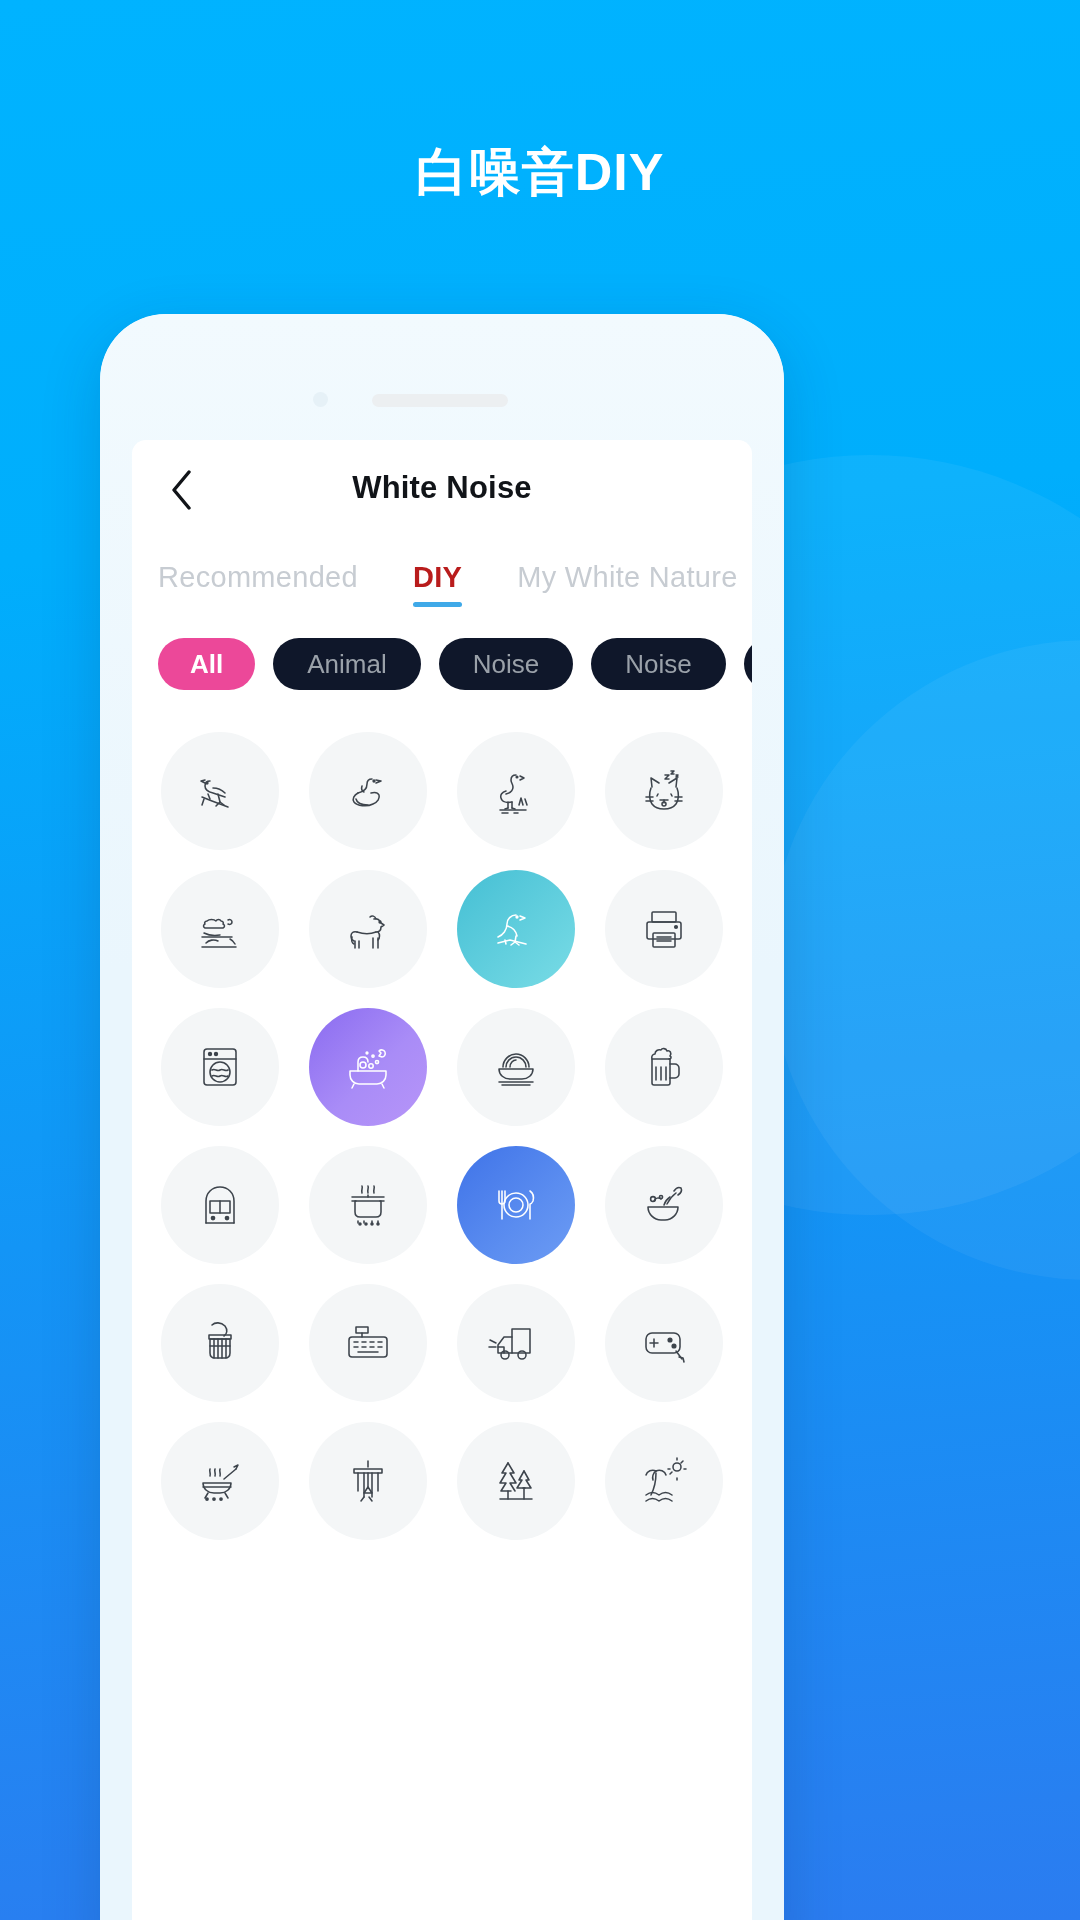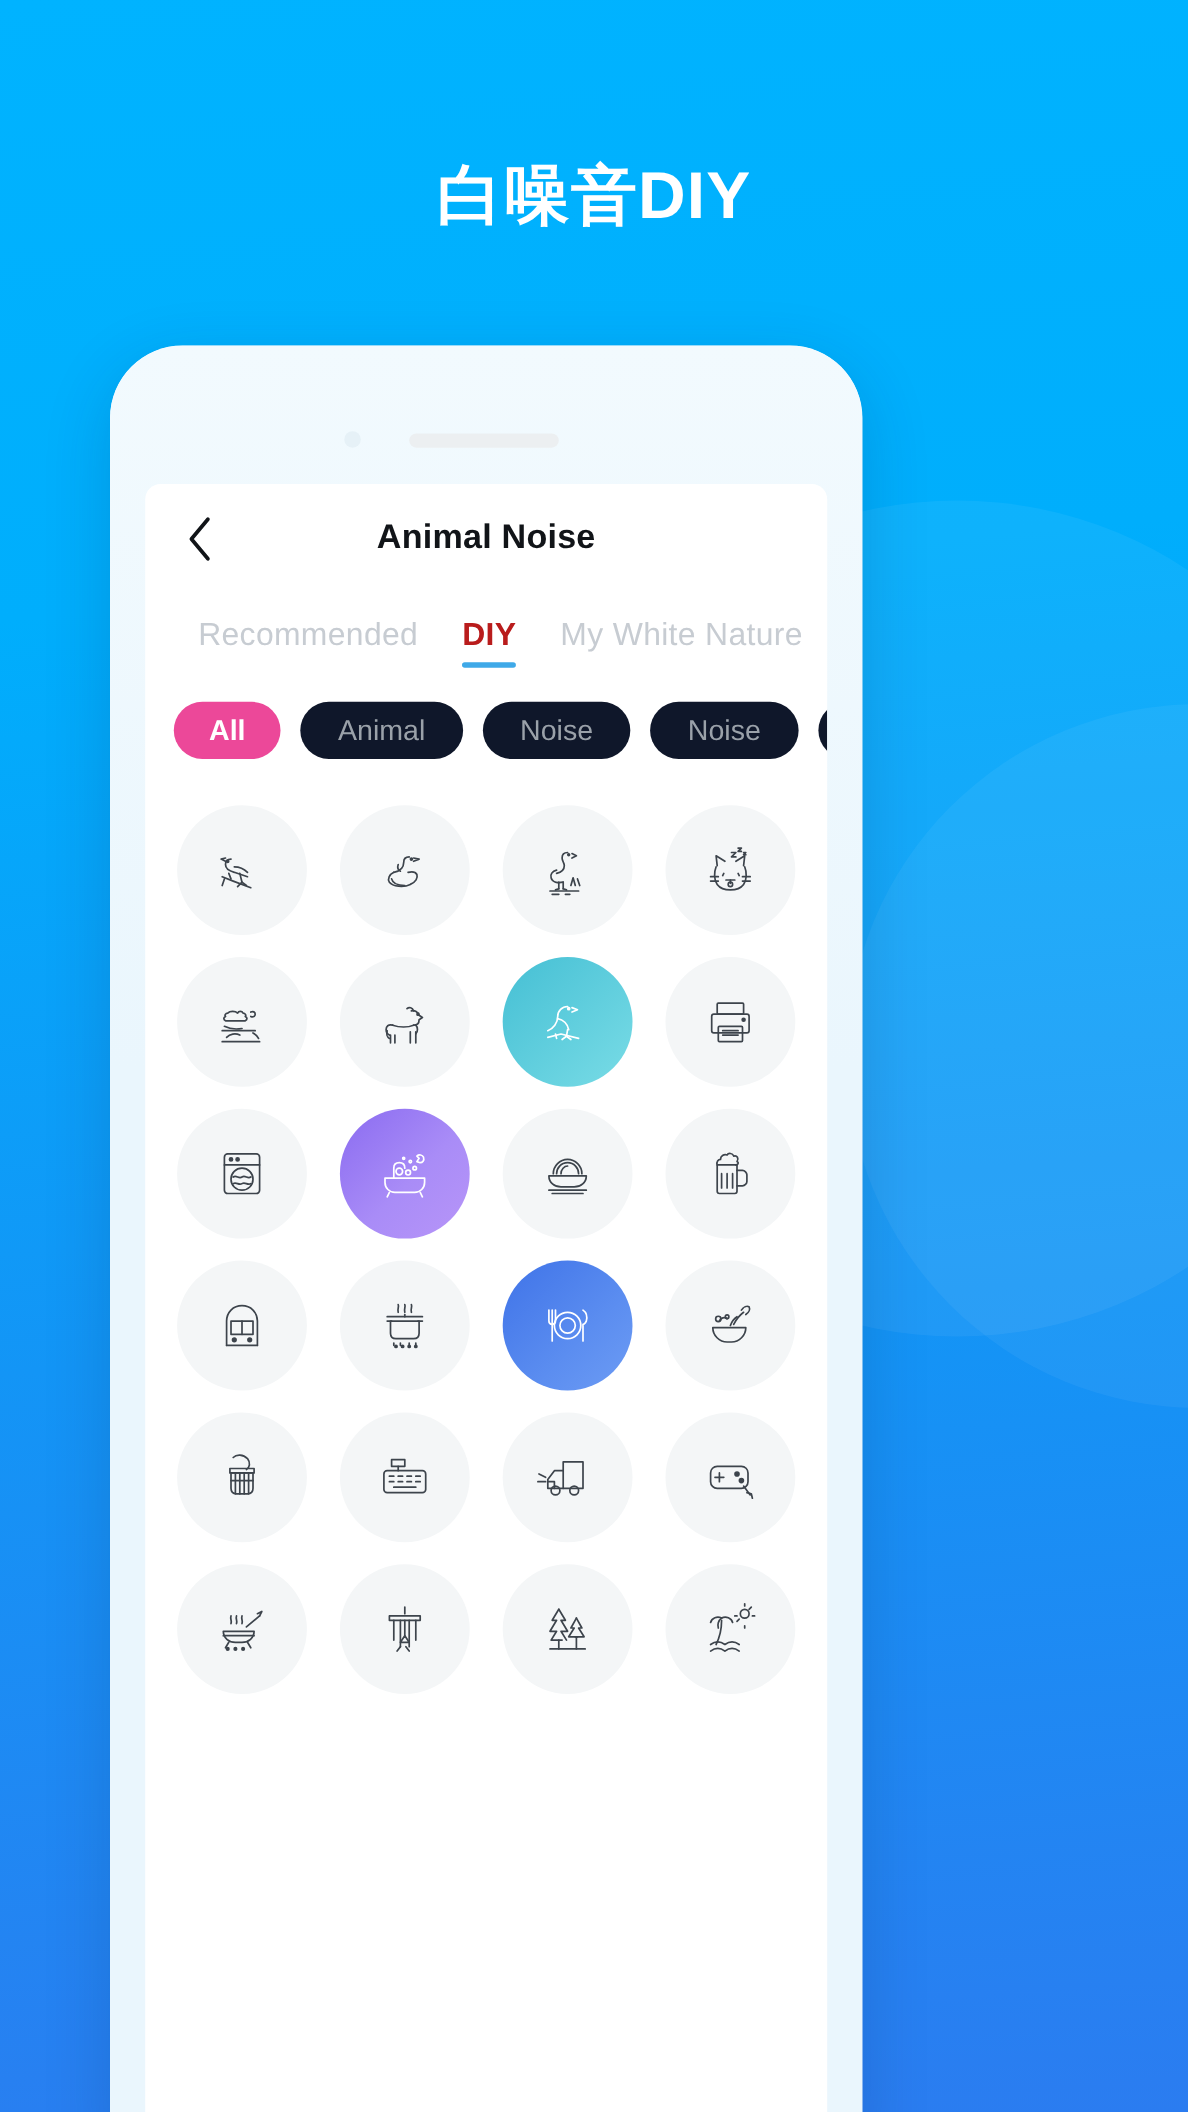--- a/index.html
+++ b/index.html
@@ -16,21 +16,21 @@
     position:absolute;right:-170px;top:455px;width:760px;height:760px;border-radius:50%;
     background:rgba(255,255,255,0.055);
   }
   .bg-blob2{
     position:absolute;right:-330px;top:640px;width:640px;height:640px;border-radius:50%;
     background:rgba(255,255,255,0.05);
   }
 
   .hero-title{
     position:absolute;top:143px;left:0;right:0;text-align:center;
-    color:#ffffff;font-size:60px;font-weight:700;letter-spacing:1px;
+    color:#ffffff;font-size:52px;font-weight:700;letter-spacing:1px;
     line-height:1.15;white-space:nowrap;
   }
 
   
   .phone{
     position:absolute;left:100px;top:314px;width:684px;height:1640px;
     background:#eef8fd;
     border-radius:66px 66px 0 0;
     box-shadow:0 18px 60px rgba(0,40,90,0.18);
     overflow:hidden;
@@ -62,21 +62,21 @@
   }
   .back-btn svg{display:block;}
   .app-title{
     position:absolute;left:0;right:0;top:30px;text-align:center;
     font-size:31px;font-weight:700;color:#111418;letter-spacing:0.2px;
   }
 
   
   .tabs{
     position:relative;height:78px;display:flex;align-items:center;
-    padding-left:26px;box-sizing:border-box;gap:40px;justify-content:center;
+    padding-left:26px;box-sizing:border-box;gap:55px;
   }
   .tab{
     position:relative;font-size:29px;color:#c7ccd2;white-space:nowrap;cursor:pointer;
     letter-spacing:0.3px;
   }
   .tab.active{color:#b91c1c;font-weight:700;}
   .tab.active::after{
     content:"";position:absolute;left:0;right:0;bottom:-13px;height:5px;border-radius:3px;
     background:#3fa9e8;
   }
@@ -126,21 +126,21 @@
   <div class="speaker"></div>
 
   <div class="screen">
 
     <div class="app-header">
       <div class="back-btn">
         <svg width="26" height="42" viewBox="0 0 26 42">
           <path d="M20 3 L5 21 L20 39" fill="none" stroke="#111418" stroke-width="3.4" stroke-linecap="round" stroke-linejoin="round"></path>
         </svg>
       </div>
-      <div class="app-title">Animal Noise</div>
+      <div class="app-title">White Noise</div>
     </div>
 
     <div class="tabs">
       <div class="tab">Recommended</div>
       <div class="tab active">DIY</div>
       <div class="tab">My White Nature</div>
     </div>
 
     <div class="chips">
       <div class="chip active">All</div>

